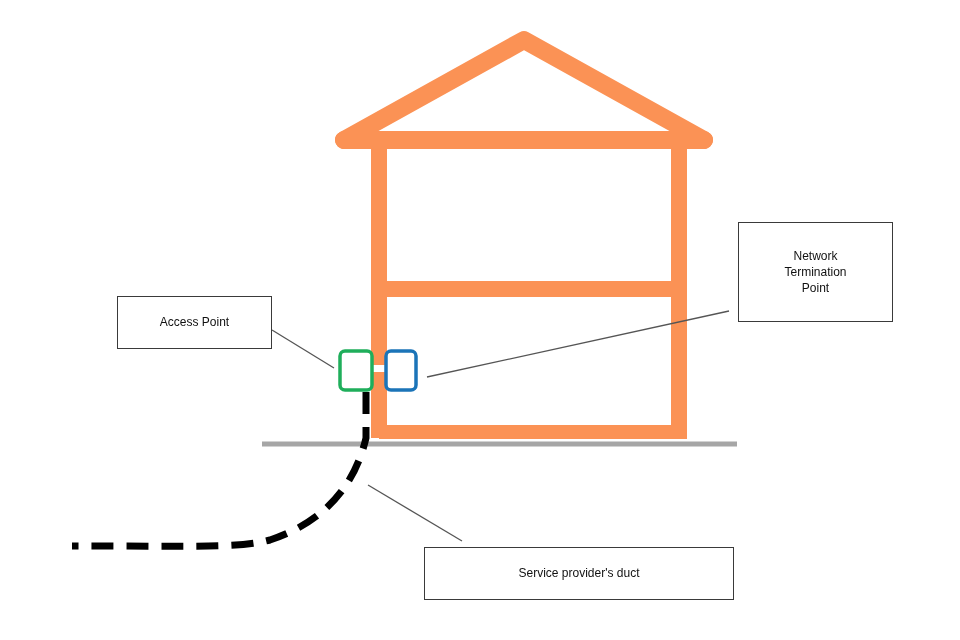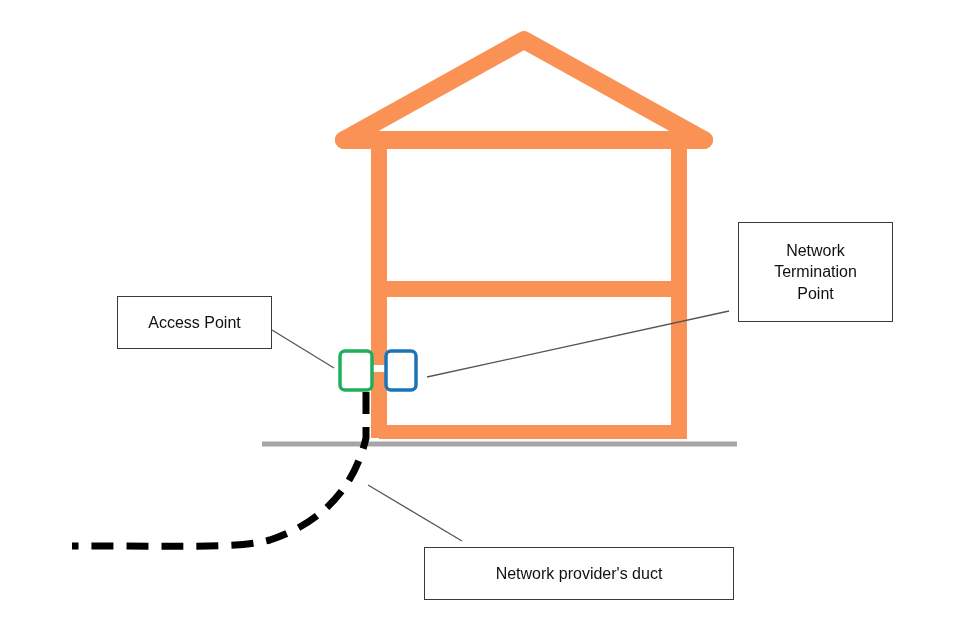--- a/index.html
+++ b/index.html
@@ -3,21 +3,21 @@
   <meta charset="utf-8">
   <style>
     html, body { margin: 0; padding: 0; background: #ffffff; }
     body { width: 960px; height: 640px; position: relative; overflow: hidden;
            font-family: "Liberation Sans", sans-serif; }
     svg.diagram { position: absolute; left: 0; top: 0; width: 960px; height: 640px; }
     .label-box {
       position: absolute; box-sizing: border-box;
       border: 1.5px solid #3a3a3a; background: #ffffff;
       display: flex; align-items: center; justify-content: center;
-      text-align: center; color: #111111; font-size: 16px; line-height: 1.35;
+      text-align: center; color: #111111; font-size: 12px; line-height: 1.35;
       white-space: pre-line;
     }
     #box-access { left: 117px; top: 280px; width: 155px; height: 53px; margin-top: 16px; }
     #box-ntp { left: 738px; top: 222px; width: 155px; height: 100px; }
     #box-duct { left: 424px; top: 547px; width: 310px; height: 53px; }
   </style>
 </head>
 <body>
 
 <svg class="diagram" viewBox="0 0 960 640" xmlns="http://www.w3.org/2000/svg">
@@ -50,14 +50,14 @@
   <span>Access Point</span>
 </div>
 
 <div class="label-box" id="box-ntp">
   <span>Network
 Termination
 Point</span>
 </div>
 
 <div class="label-box" id="box-duct">
-  <span>Network provider's duct</span>
+  <span>Service provider's duct</span>
 </div>
 
 </body></html>

